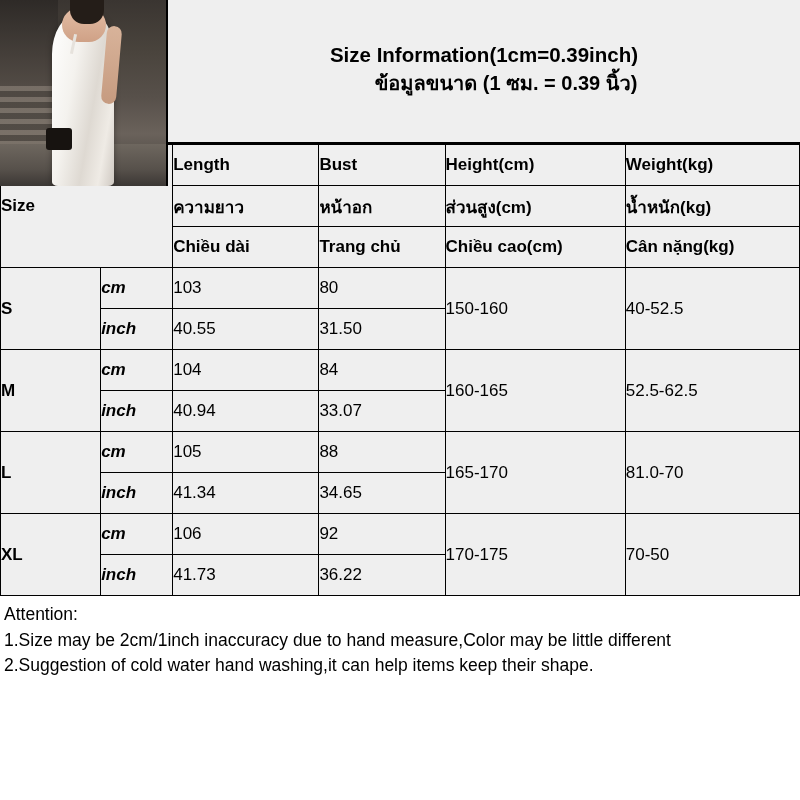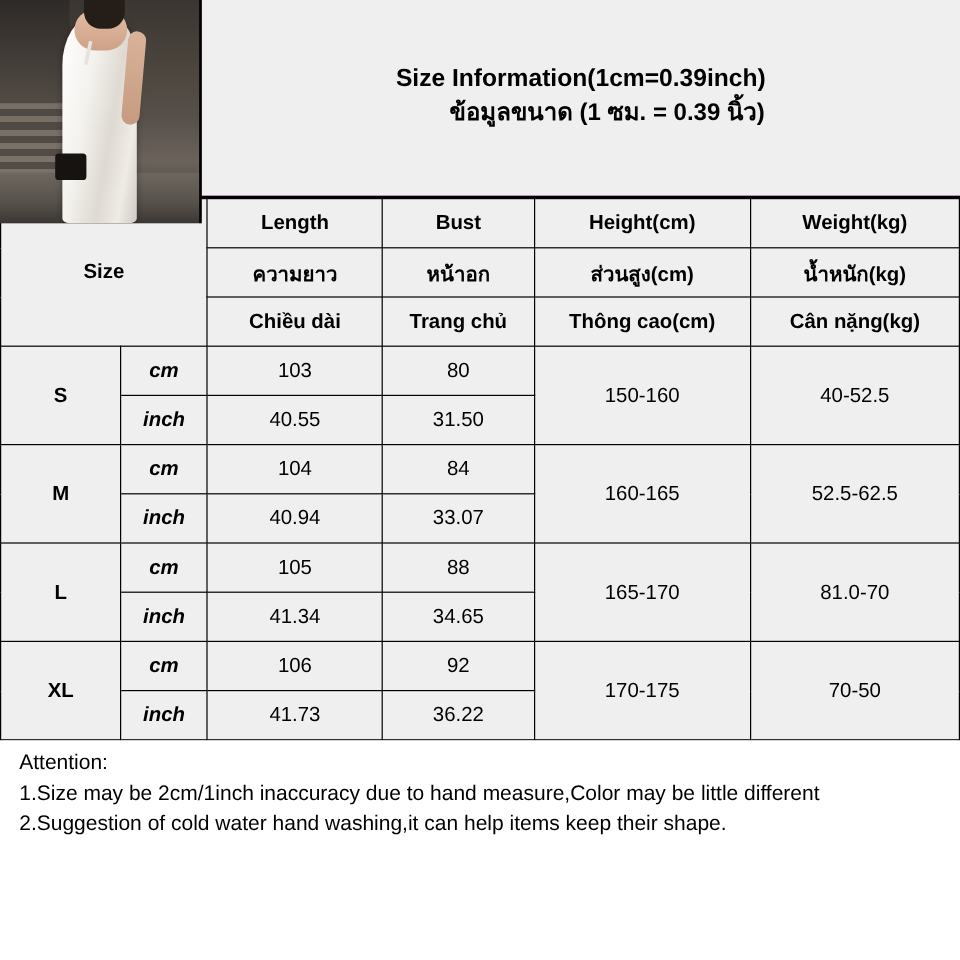--- a/index.html
+++ b/index.html
@@ -19,22 +19,22 @@
     height: 800px;
     position: relative;
     background: #ffffff;
     display: flex;
     flex-direction: column;
   }
 
   
   .top {
     display: flex;
-    height: 165px;
-    background: #a21caf;
+    height: 144px;
+    background: #0f172a;
     border-bottom: 2px solid #000;
     box-sizing: border-box;
   }
   .photo {
     width: 168px;
     height: 186px;
     position: relative;
     overflow: hidden;
     background: #2b2724;
     flex: 0 0 168px;
@@ -133,21 +133,21 @@
 
   
   table.size-table {
     border-collapse: collapse;
     width: 800px;
     table-layout: fixed;
     background: #efefef;
   }
   table.size-table td {
     border: 1px solid #000;
-    text-align: center;
+    text-align: left;
     vertical-align: middle;
     font-size: 17px;
     color: #000;
     background: #efefef;
     padding: 0;
   }
   td.hdr {
     font-weight: bold;
     font-size: 17.5px;
     height: 40px;
@@ -171,21 +171,21 @@
   }
   .col-size  { width: 100px; }
   .col-unit  { width: 72px; }
   .col-len   { width: 146px; }
   .col-bust  { width: 126px; }
   .col-hgt   { width: 180px; }
   .col-wgt   { width: 174px; }
 
   
   .attention {
-    padding: 6px 4px 0 16px;
+    padding: 6px 4px 0 4px;
     background: #ffffff;
     flex: 1 1 auto;
   }
   .attention div {
     font-size: 17.5px;
     line-height: 1.47;
     color: #000;
     white-space: nowrap;
   }
 </style>
@@ -233,21 +233,21 @@
       </tr>
       <tr>
         <td class="hdr">ความยาว</td>
         <td class="hdr">หน้าอก</td>
         <td class="hdr">ส่วนสูง(cm)</td>
         <td class="hdr">น้ำหนัก(kg)</td>
       </tr>
       <tr>
         <td class="hdr">Chiều dài</td>
         <td class="hdr">Trang chủ</td>
-        <td class="hdr">Thông cao(cm)</td>
+        <td class="hdr">Chiều cao(cm)</td>
         <td class="hdr">Cân nặng(kg)</td>
       </tr>
 
       <tr>
         <td class="size-label" rowspan="2">S</td>
         <td class="unit">cm</td>
         <td class="val">103</td>
         <td class="val">80</td>
         <td class="val" rowspan="2">150-160</td>
         <td class="val" rowspan="2">40-52.5</td>

